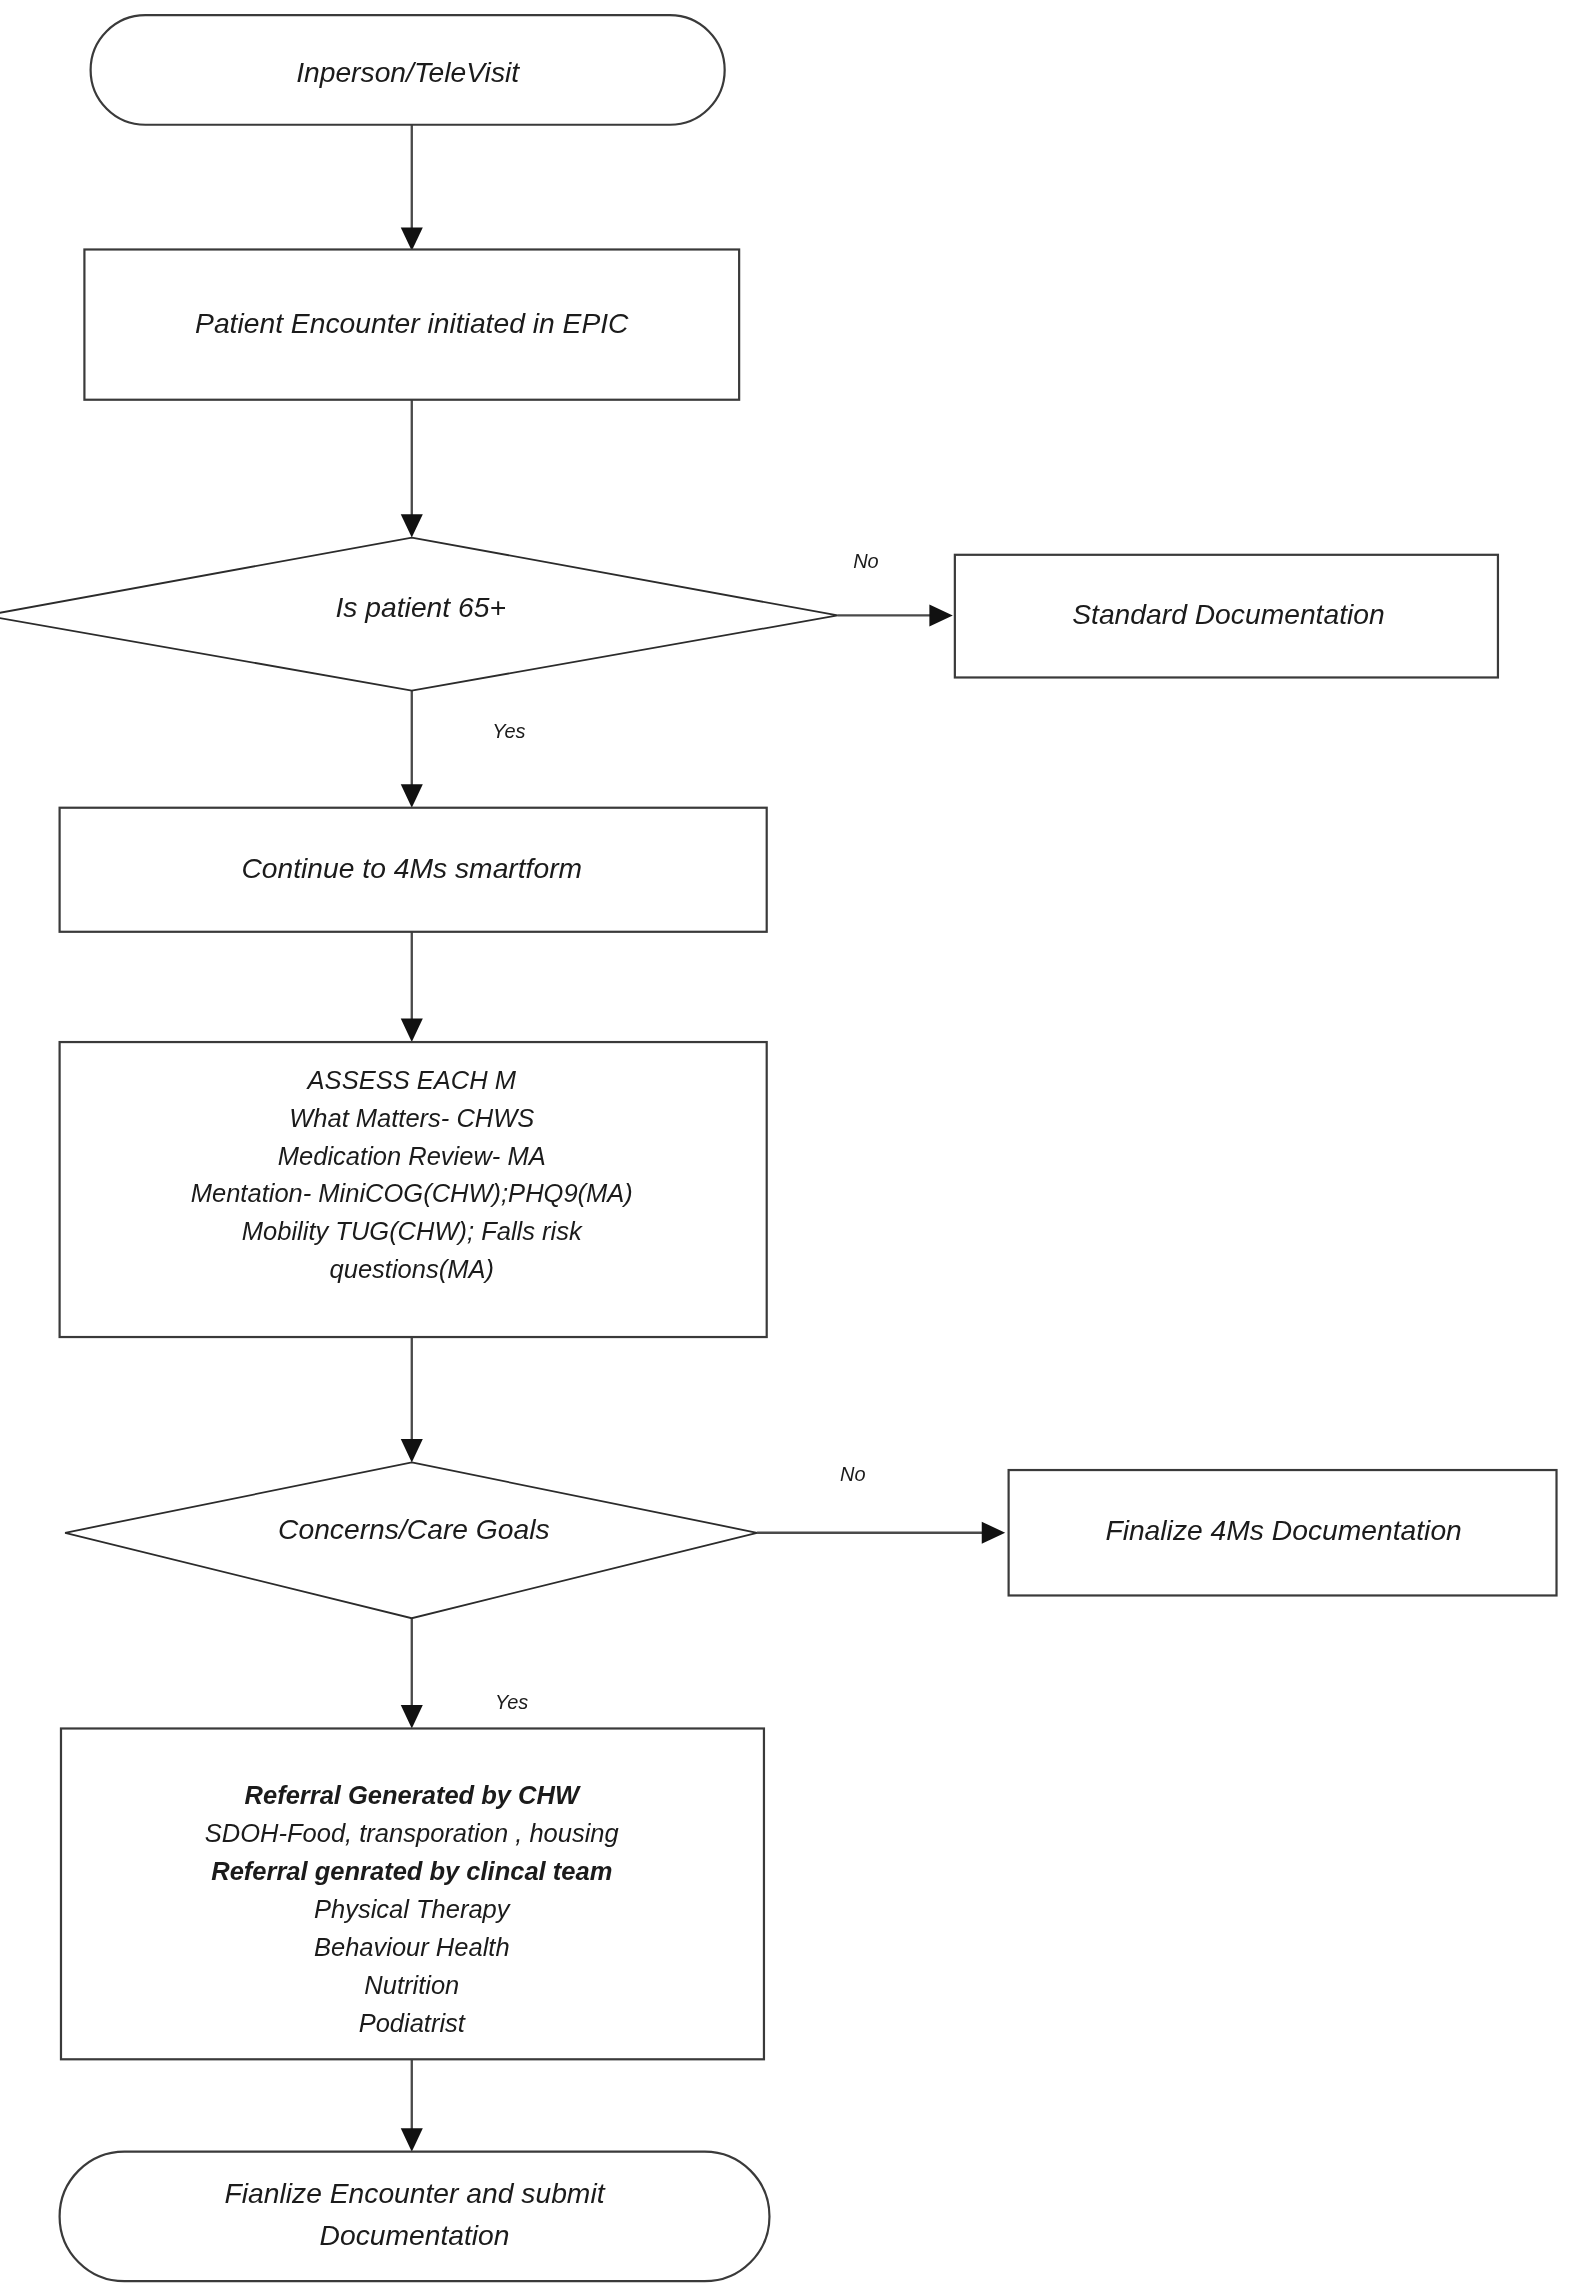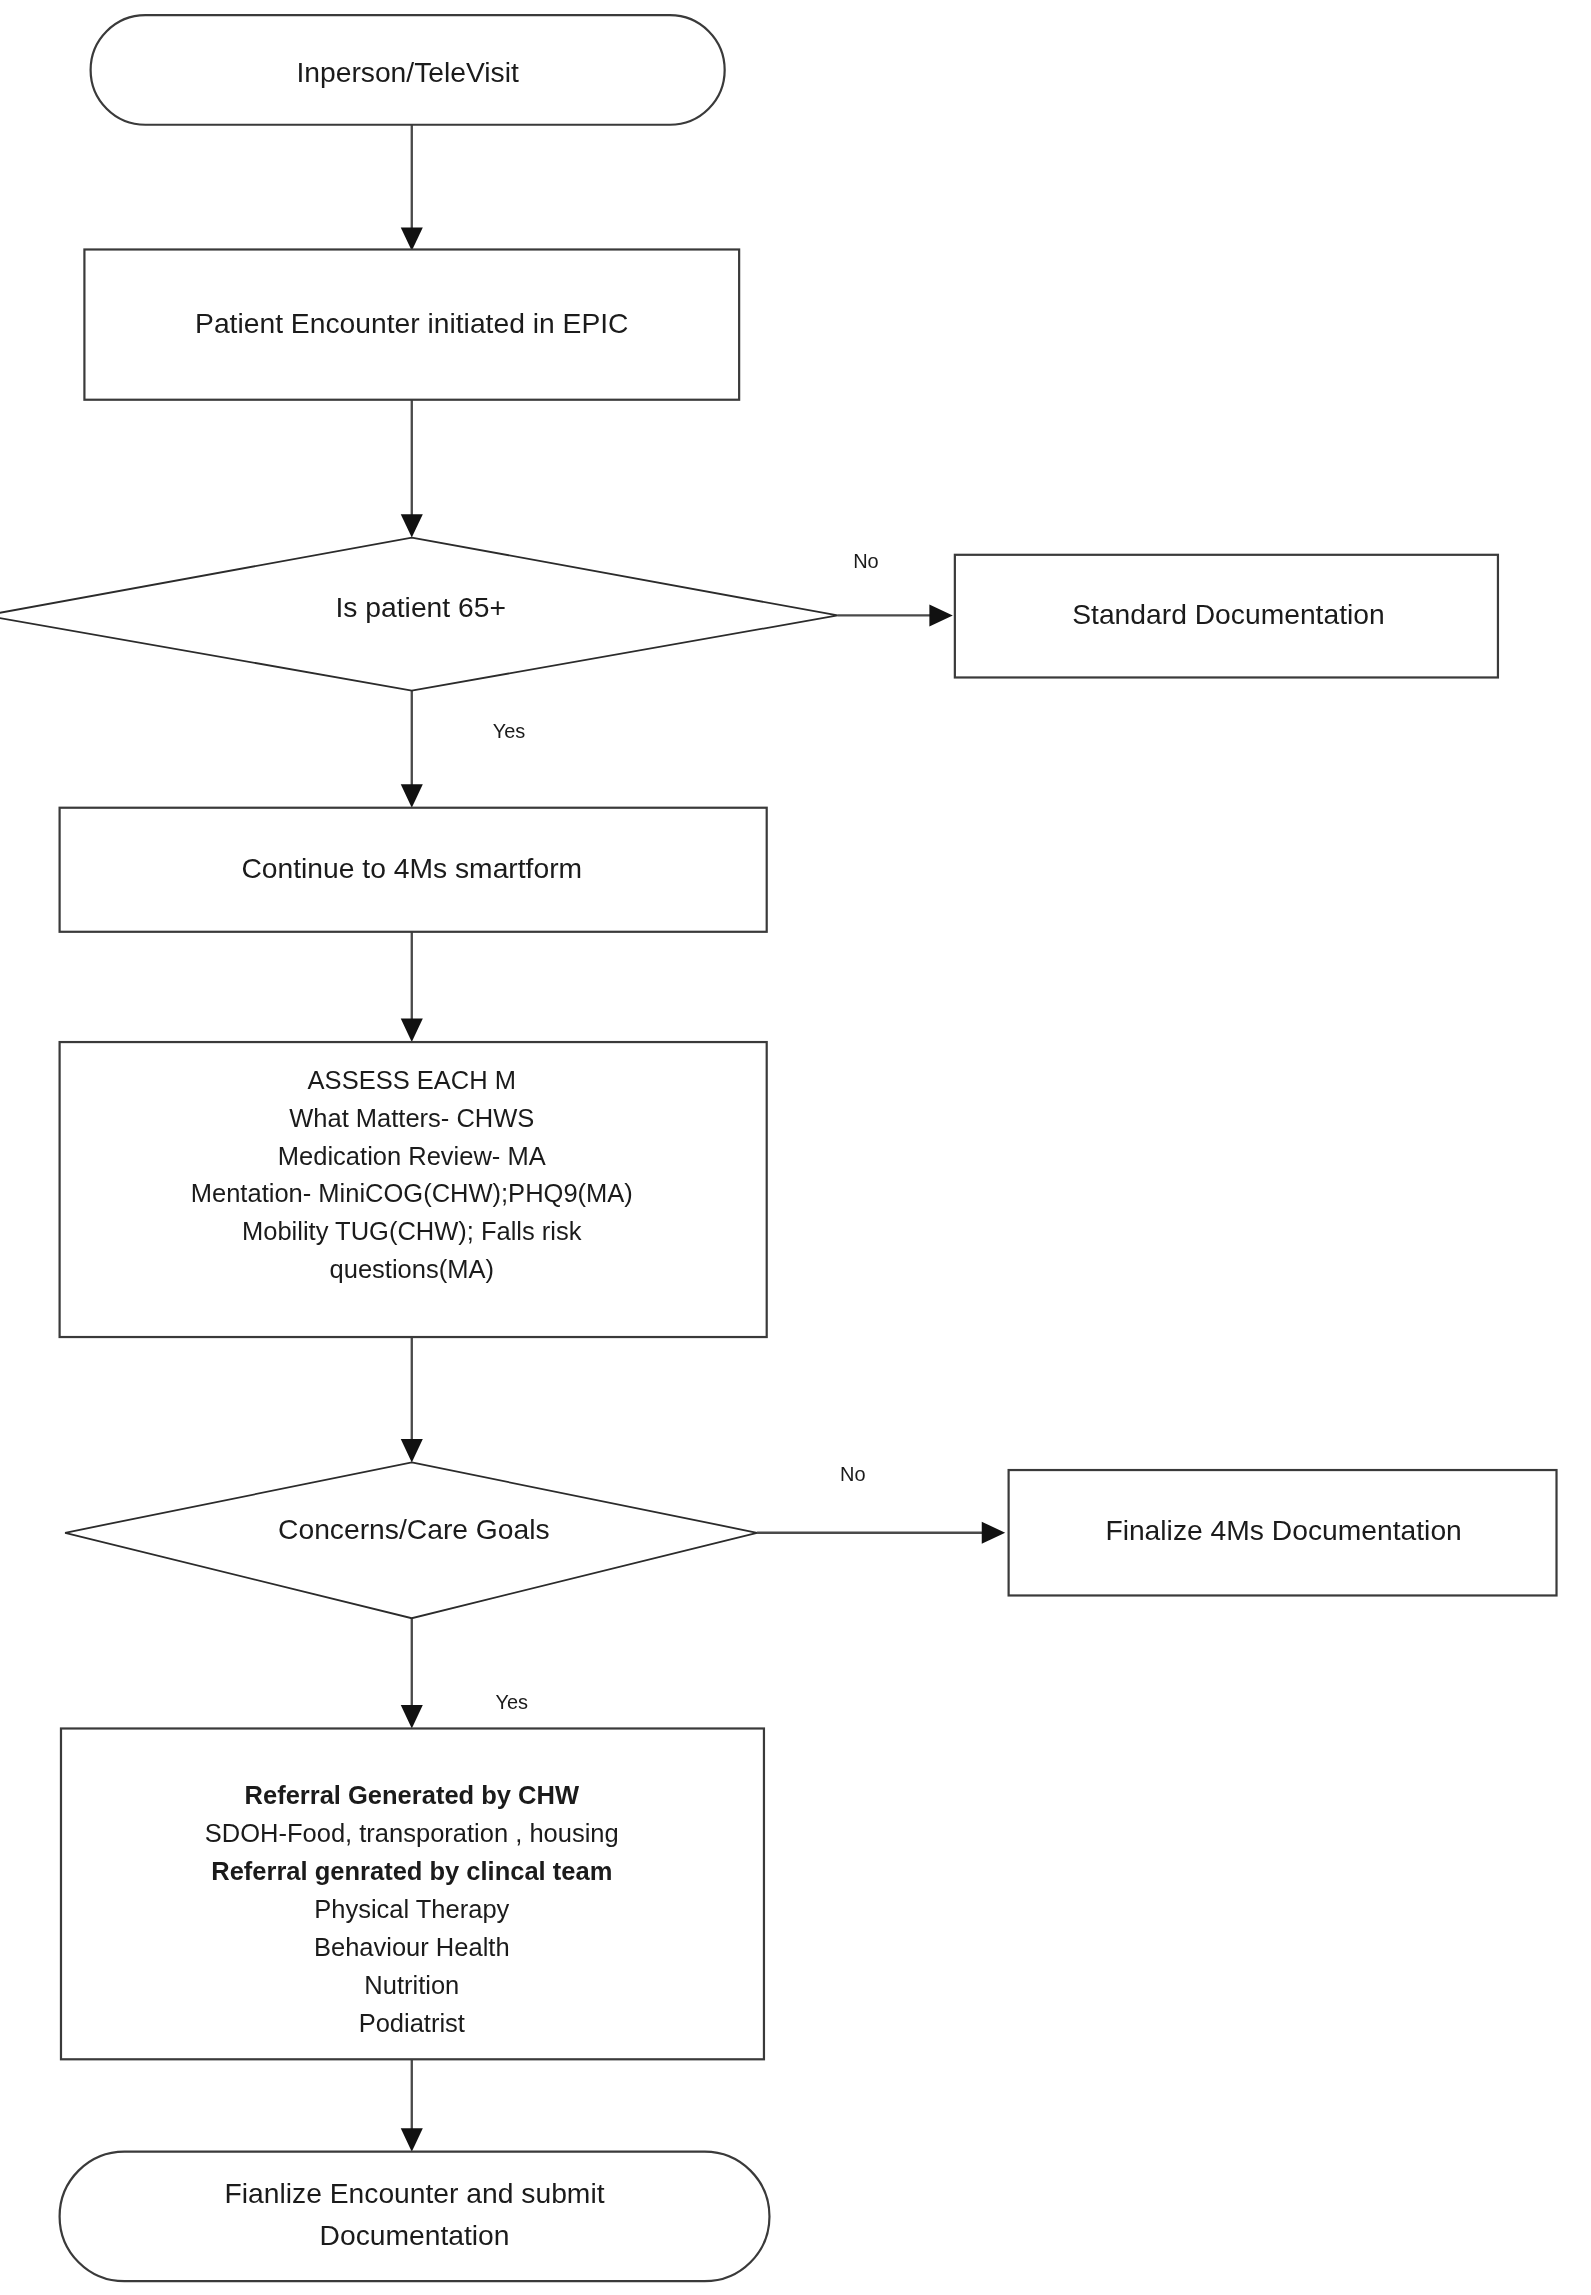--- a/index.html
+++ b/index.html
@@ -9,20 +9,21 @@
   }
   body {
     font-family: "Liberation Sans", sans-serif;
   }
   #flowchart-root {
     position: relative;
     width: 1592px;
     height: 2295px;
     background: #ffffff;
     overflow: hidden;
+    font-style: italic;
   }
   svg.flow-canvas {
     display: block;
     width: 1592px;
     height: 2295px;
   }
   .shape-stroke {
     fill: #ffffff;
     stroke: #3a3a3a;
     stroke-width: 3.2;

